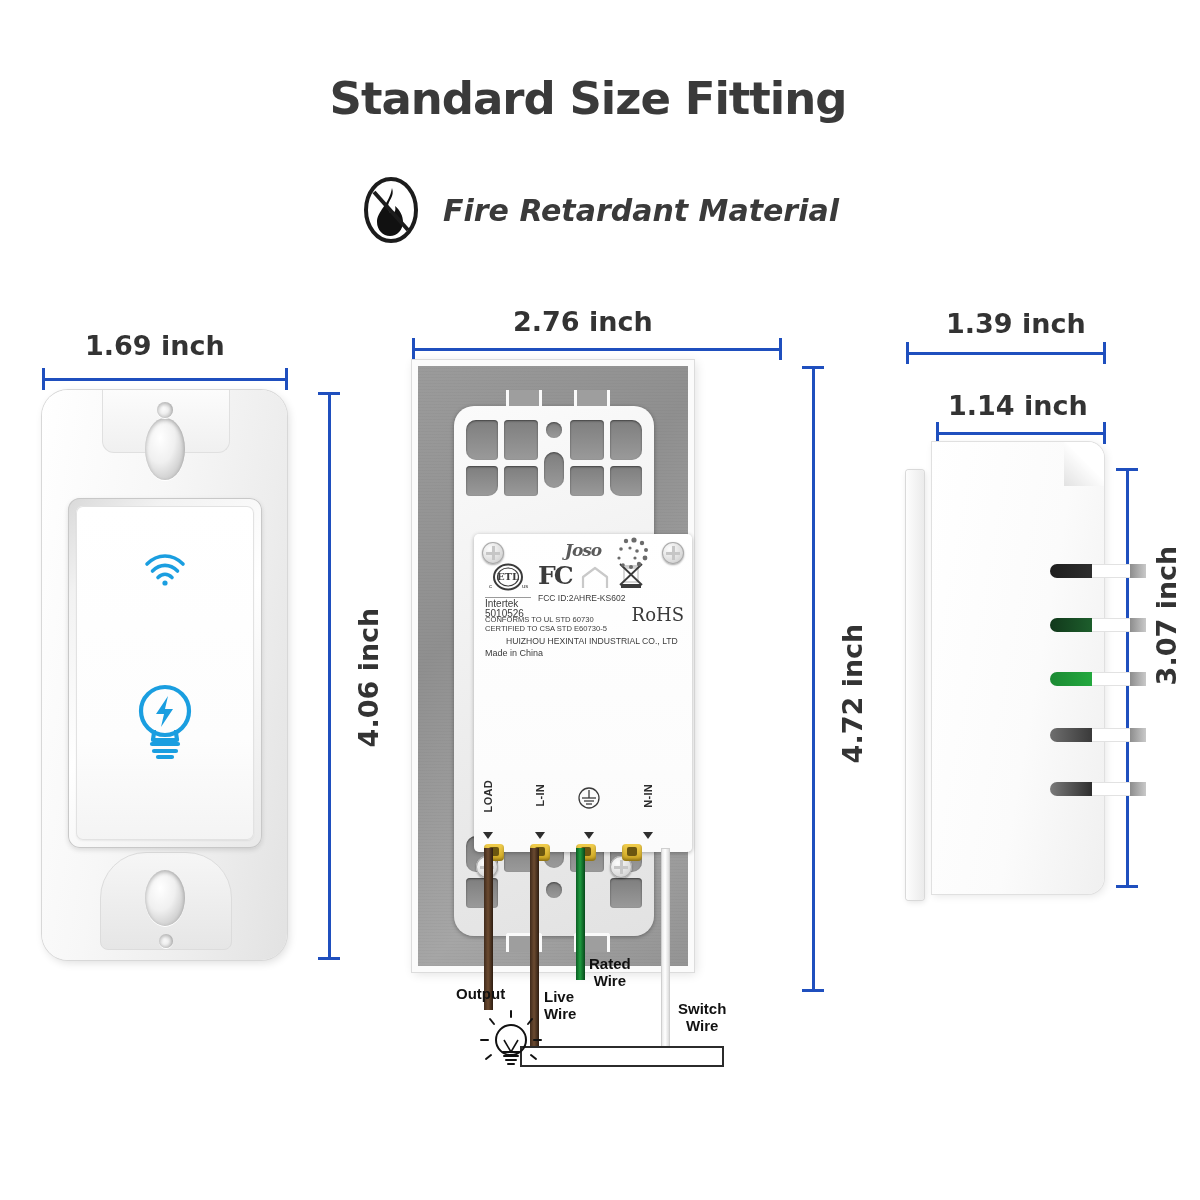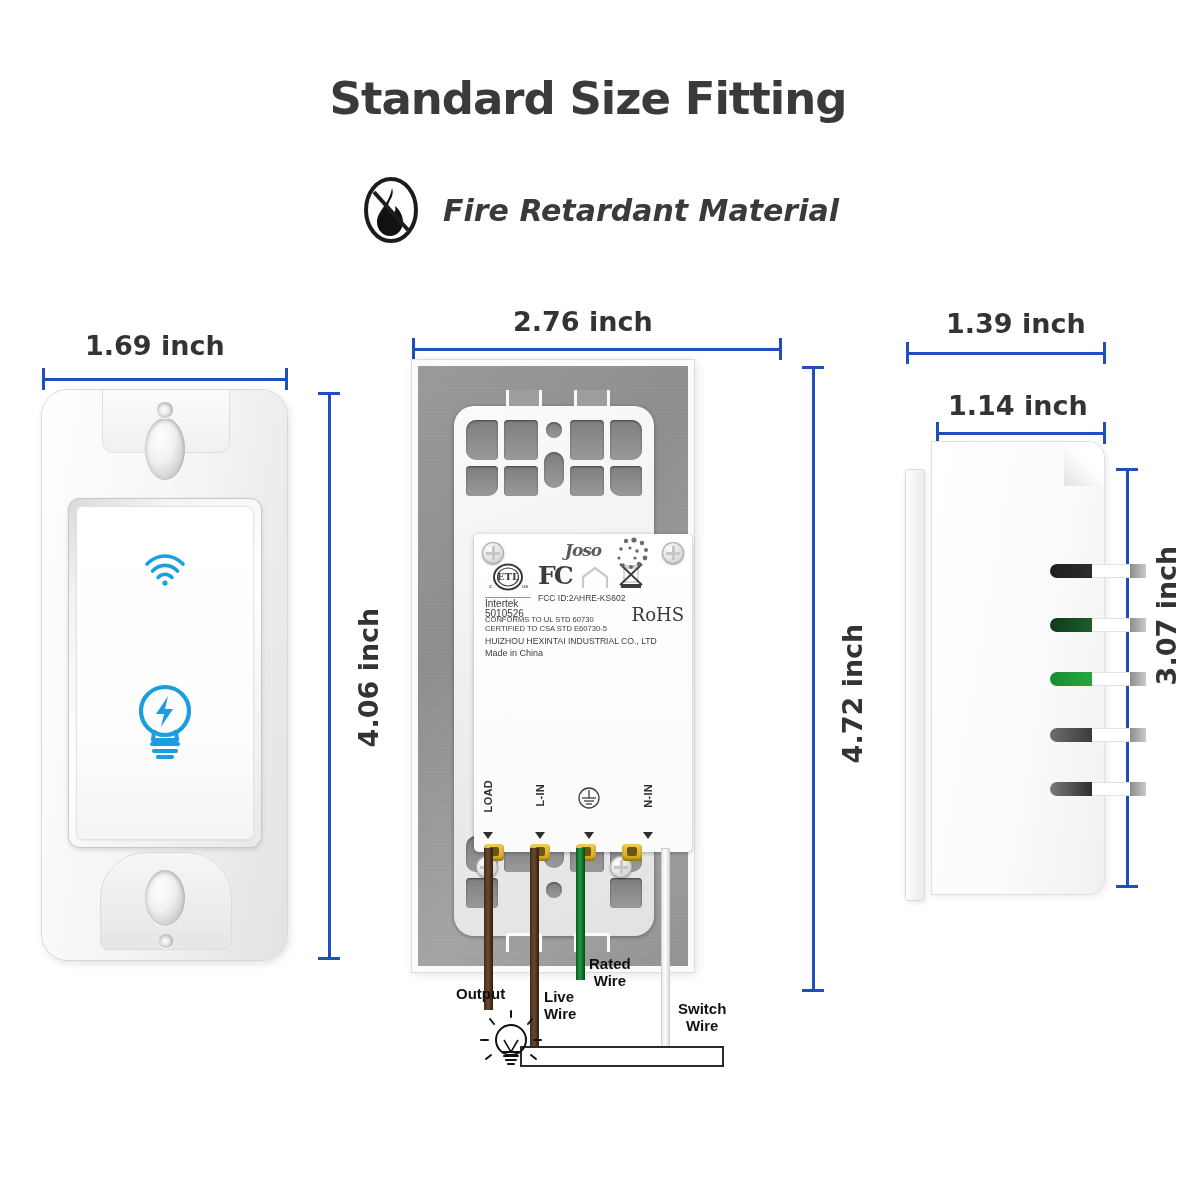--- a/index.html
+++ b/index.html
@@ -388,21 +388,21 @@
             </div>
             <div id="fccid">FCC ID:2AHRE-KS602</div>
             <div id="rohs" style="text-align:right;margin-top:1px;">RoHS</div>
           </div>
         </div>
 
         <div class="fineprint" style="margin-top:-10px;">
           <div>CONFORMS TO UL STD 60730</div>
           <div>CERTIFIED TO CSA STD E60730-5</div>
         </div>
-        <div class="madein" style="font-size:8.6px;">HUIZHOU HEXINTAI INDUSTRIAL CO., LTD</div>
+        <div class="madein" style="font-size:8.6px;margin-left:21px;">HUIZHOU HEXINTAI INDUSTRIAL CO., LTD</div>
         <div class="madein">Made in China</div>
 
         <div class="term-label" style="left:8px;top:246px;">LOAD</div>
         <div class="term-arrow" style="left:9px;top:298px;"></div>
         <div class="term-label" style="left:60px;top:250px;">L-IN</div>
         <div class="term-arrow" style="left:61px;top:298px;"></div>
         <svg style="position:absolute;left:103px;top:252px;" width="24" height="24" viewBox="0 0 24 24">
           <circle cx="12" cy="12" r="10" fill="none" stroke="#3b3b3b" stroke-width="1.3"></circle>
           <line x1="12" y1="4" x2="12" y2="12" stroke="#3b3b3b" stroke-width="1.3"></line>
           <line x1="5" y1="12" x2="19" y2="12" stroke="#3b3b3b" stroke-width="1.3"></line>

